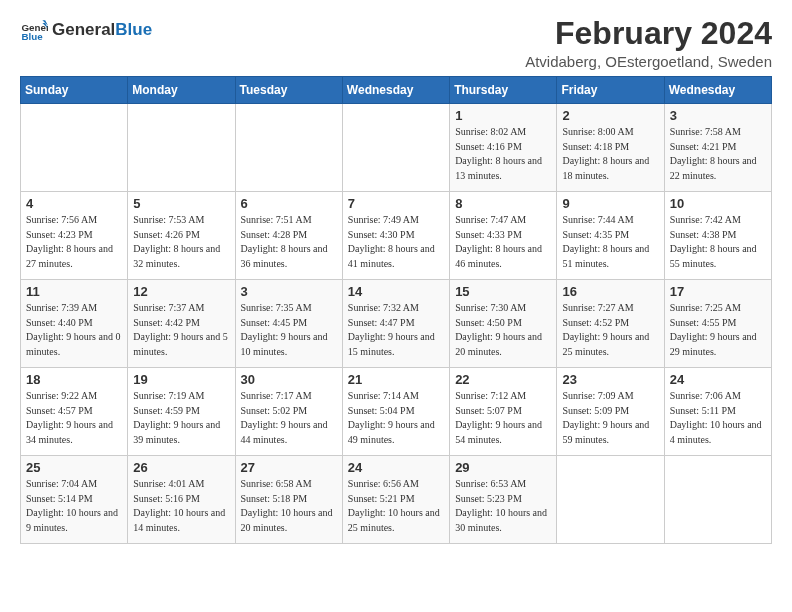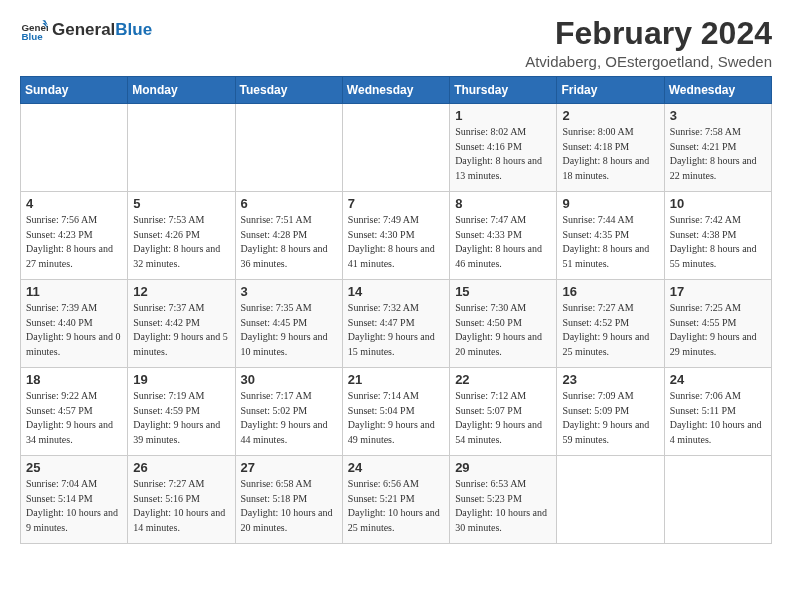--- a/index.html
+++ b/index.html
@@ -301,21 +301,21 @@
       <tr>
         <td>
           <span class="day-number">25</span>
           <div class="day-info">Sunrise: 7:04 AM
 Sunset: 5:14 PM
 Daylight: 10 hours
 and 9 minutes.</div>
         </td>
         <td>
           <span class="day-number">26</span>
-          <div class="day-info">Sunrise: 7:27 AM
+          <div class="day-info">Sunrise: 4:01 AM
 Sunset: 5:16 PM
 Daylight: 10 hours
 and 14 minutes.</div>
         </td>
         <td>
           <span class="day-number">27</span>
           <div class="day-info">Sunrise: 6:58 AM
 Sunset: 5:18 PM
 Daylight: 10 hours
 and 20 minutes.</div>

